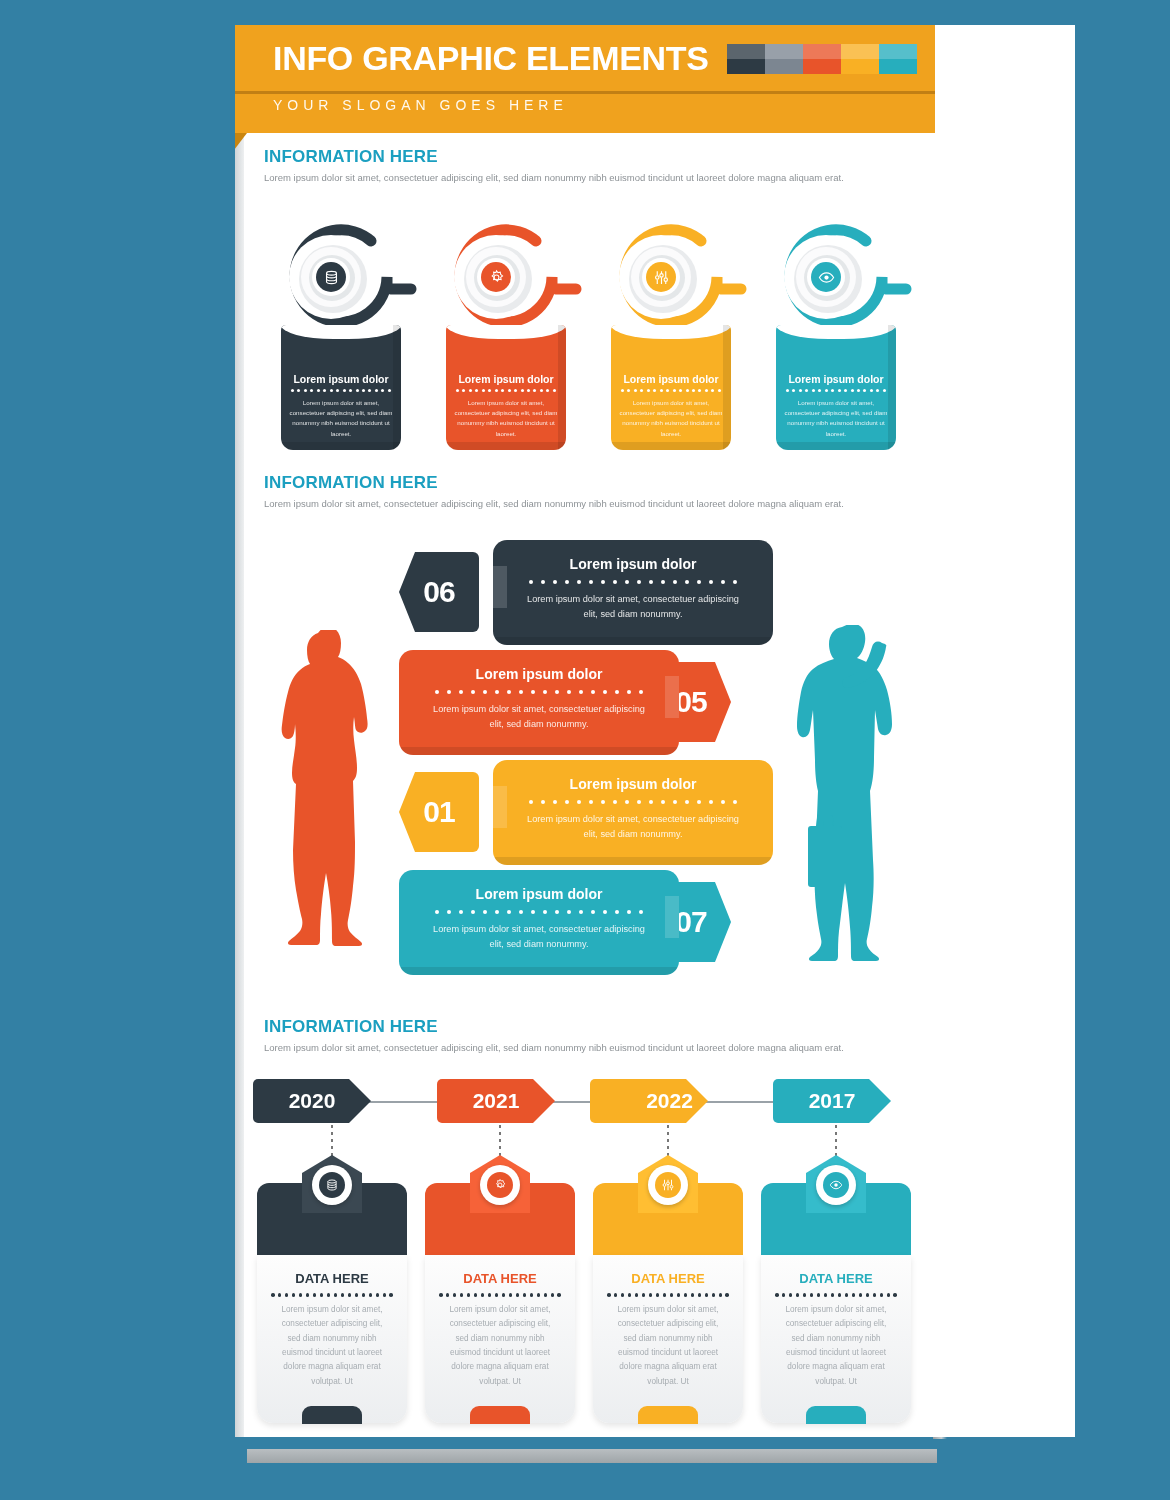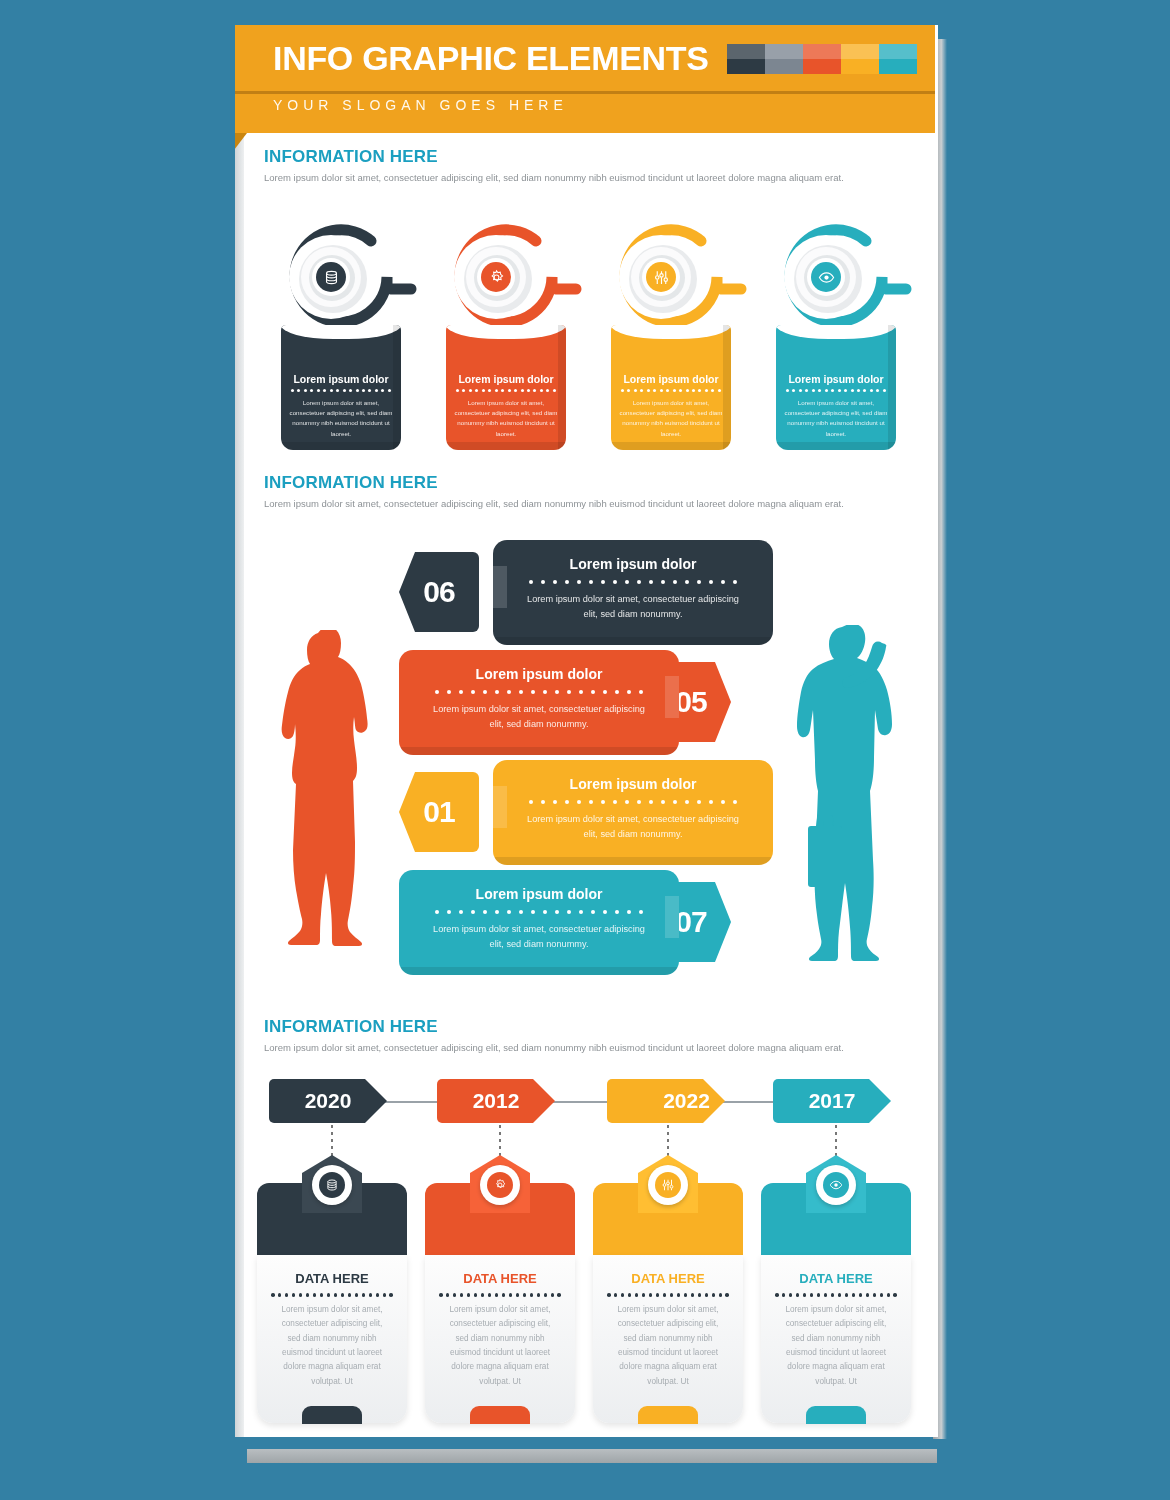--- a/index.html
+++ b/index.html
@@ -22,21 +22,21 @@
     width: 14px; height: 1400px;
     background: linear-gradient(90deg,#9aa0a3,#c9ced1 60%,rgba(51,128,164,0));
   }
   .page-shadow-bottom {
     position: absolute; left: 12px; bottom: -13px;
     width: 690px; height: 14px;
     background: linear-gradient(180deg,#b9bec1,#9fa5a8);
   }
   .page {
     position: absolute; left: 0; top: 0;
-    width: 703px; height: 1412px;
+    width: 840px; height: 1412px;
     background: #ffffff;
     overflow: hidden;
   }
   .page-left-edge {
     position: absolute; left: 0; top: 110px;
     width: 9px; height: 1302px;
     background: linear-gradient(90deg,#cfd4d7,#eef0f1);
   }
 
   
@@ -565,21 +565,21 @@
 
     <div class="sec-head" style="top:992px;">
       <div class="sec-title">INFORMATION HERE</div>
       <div class="sec-desc">Lorem ipsum dolor sit amet, consectetuer adipiscing elit, sed diam nonummy nibh euismod tincidunt ut laoreet dolore magna aliquam erat.</div>
     </div>
 
     <div class="tl-section">
       <div class="tl-line"></div>
       <div id="timeline">
           <div>
-      <div class="tl-arrow" style="left:34px;background:#2d3a44;">
+      <div class="tl-arrow" style="left:18px;background:#2d3a44;">
         <span>2020</span>
       </div>
       <div class="tl-dotted" style="left:96px;"></div>
       <div class="dcard" style="left:22px;">
         <div class="cap" style="background:#2d3a44;"></div>
         <div class="hood-shade"></div>
         <div class="hood" style="background:#3b4852;"></div>
         <div class="iconring">
           <span class="inner" style="background:#2d3a44;">
             <svg width="14" height="14" viewBox="0 0 24 24" fill="none" stroke="#fff" stroke-width="1.6">
@@ -612,21 +612,21 @@
                   <i></i>
                   <i></i>
                 </div>
           <div class="d-body">Lorem ipsum dolor sit amet, consectetuer adipiscing elit, sed diam nonummy nibh euismod tincidunt ut laoreet dolore magna aliquam erat volutpat. Ut</div>
           <div class="foot" style="background:#2d3a44;"></div>
         </div>
       </div>
           </div>
           <div>
       <div class="tl-arrow" style="left:202px;background:#e8542a;">
-        <span>2012</span>
+        <span>2021</span>
       </div>
       <div class="tl-dotted" style="left:264px;"></div>
       <div class="dcard" style="left:190px;">
         <div class="cap" style="background:#e8542a;"></div>
         <div class="hood-shade"></div>
         <div class="hood" style="background:#f66238;"></div>
         <div class="iconring">
           <span class="inner" style="background:#e8542a;">
             <svg width="14" height="14" viewBox="0 0 24 24" fill="none" stroke="#fff" stroke-width="1.5">
       <circle cx="12" cy="12" r="3.4"></circle>
@@ -655,21 +655,21 @@
                   <i></i>
                   <i></i>
                   <i></i>
                 </div>
           <div class="d-body">Lorem ipsum dolor sit amet, consectetuer adipiscing elit, sed diam nonummy nibh euismod tincidunt ut laoreet dolore magna aliquam erat volutpat. Ut</div>
           <div class="foot" style="background:#e8542a;"></div>
         </div>
       </div>
           </div>
           <div>
-      <div class="tl-arrow" style="left:372px;background:#f9b024;padding-left:41px;">
+      <div class="tl-arrow" style="left:355px;background:#f9b024;padding-left:41px;">
         <span>2022</span>
       </div>
       <div class="tl-dotted" style="left:432px;"></div>
       <div class="dcard" style="left:358px;">
         <div class="cap" style="background:#f9b024;"></div>
         <div class="hood-shade"></div>
         <div class="hood" style="background:#ffbe32;"></div>
         <div class="iconring">
           <span class="inner" style="background:#f9b024;">
             <svg width="14" height="14" viewBox="0 0 24 24" fill="none" stroke="#fff" stroke-width="1.6">

